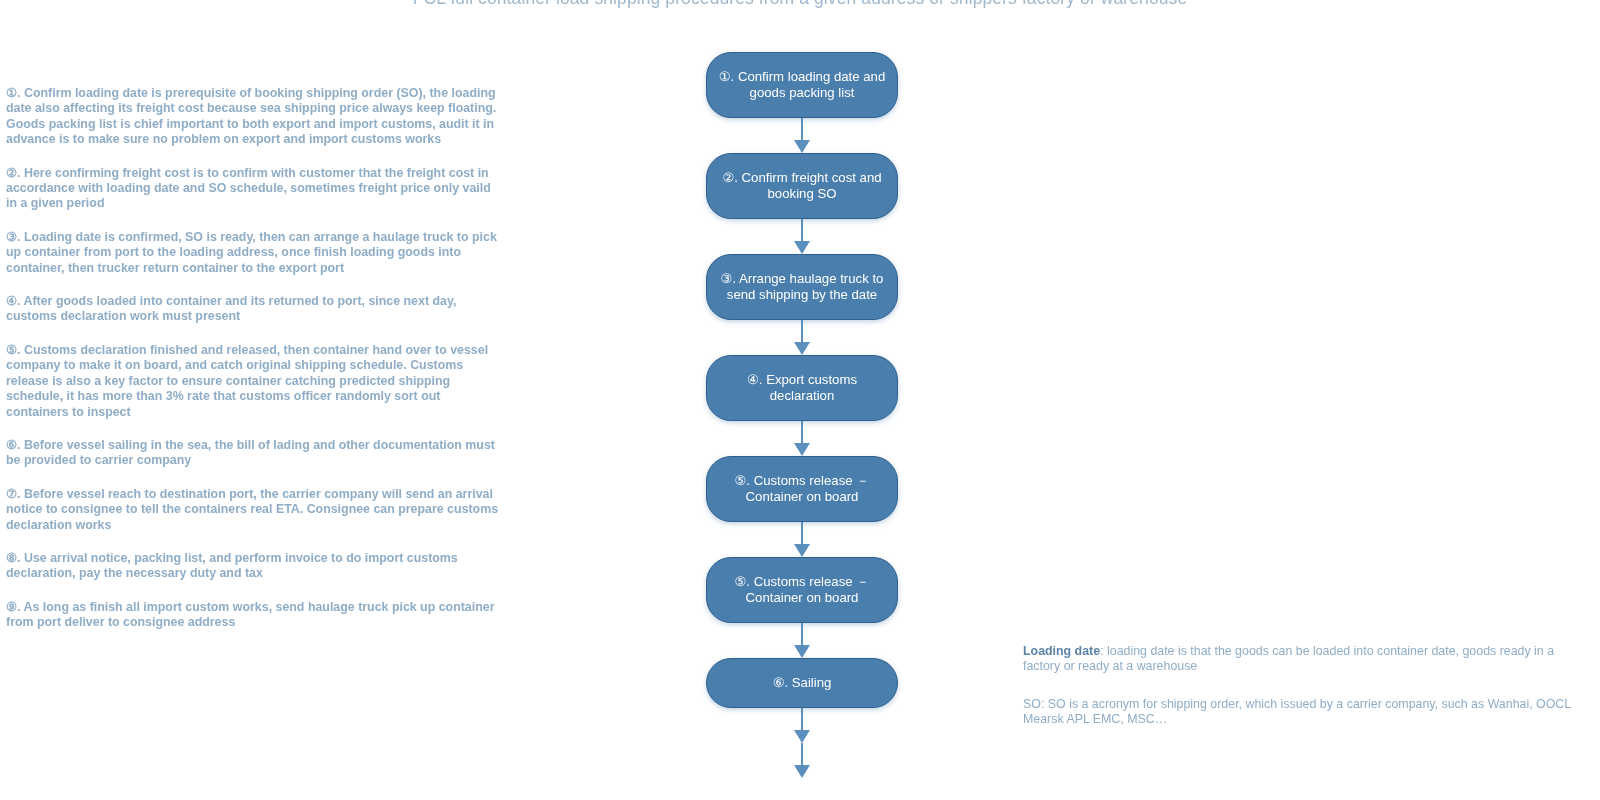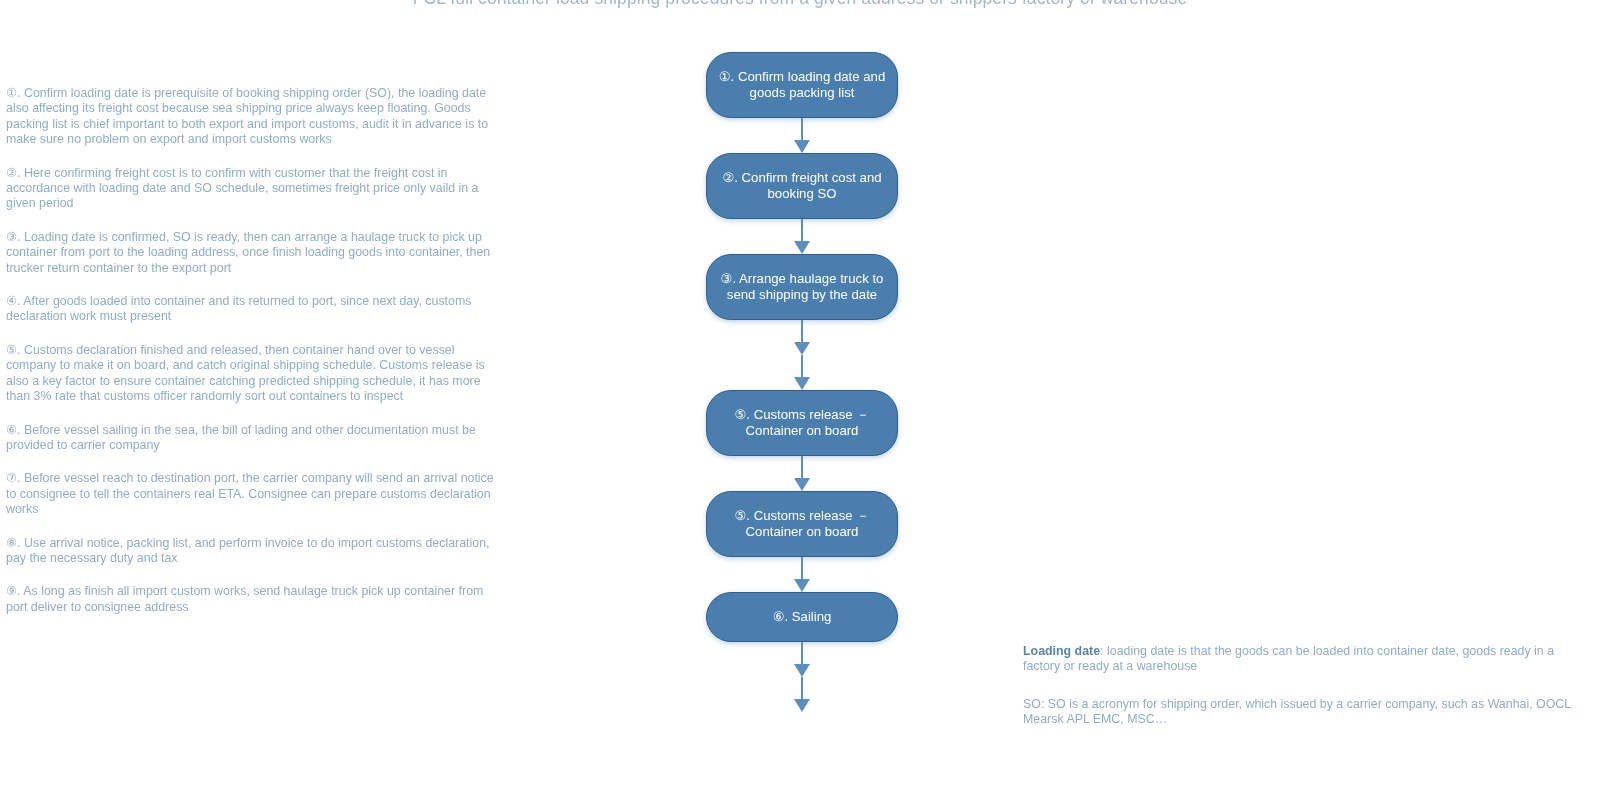--- a/index.html
+++ b/index.html
@@ -27,20 +27,21 @@
     letter-spacing: 0.1px;
     white-space: nowrap;
   }
 
   
   #notes-column {
     position: absolute;
     left: 6px;
     top: 86px;
     width: 495px;
+    font-weight: bold;
   }
   .note {
     color: #8fadc6;
     font-size: 12.4px;
     line-height: 15.4px;
     margin: 0 0 18px 0;
     text-align: left;
   }
   .note:last-child { margin-bottom: 0; }
 
@@ -145,20 +146,21 @@
     <span class="shaft"></span>
     <span class="head"></span>
   </div>
 
   <div class="flow-step">③. Arrange haulage truck to send shipping by the date</div>
   <div class="flow-arrow">
     <span class="shaft"></span>
     <span class="head"></span>
   </div>
 
+  <div class="flow-step">④. Export customs declaration</div>
   <div class="flow-arrow">
     <span class="shaft"></span>
     <span class="head"></span>
   </div>
 
   <div class="flow-step">⑤. Customs release － Container on board</div>
   <div class="flow-arrow">
     <span class="shaft"></span>
     <span class="head"></span>
   </div>

